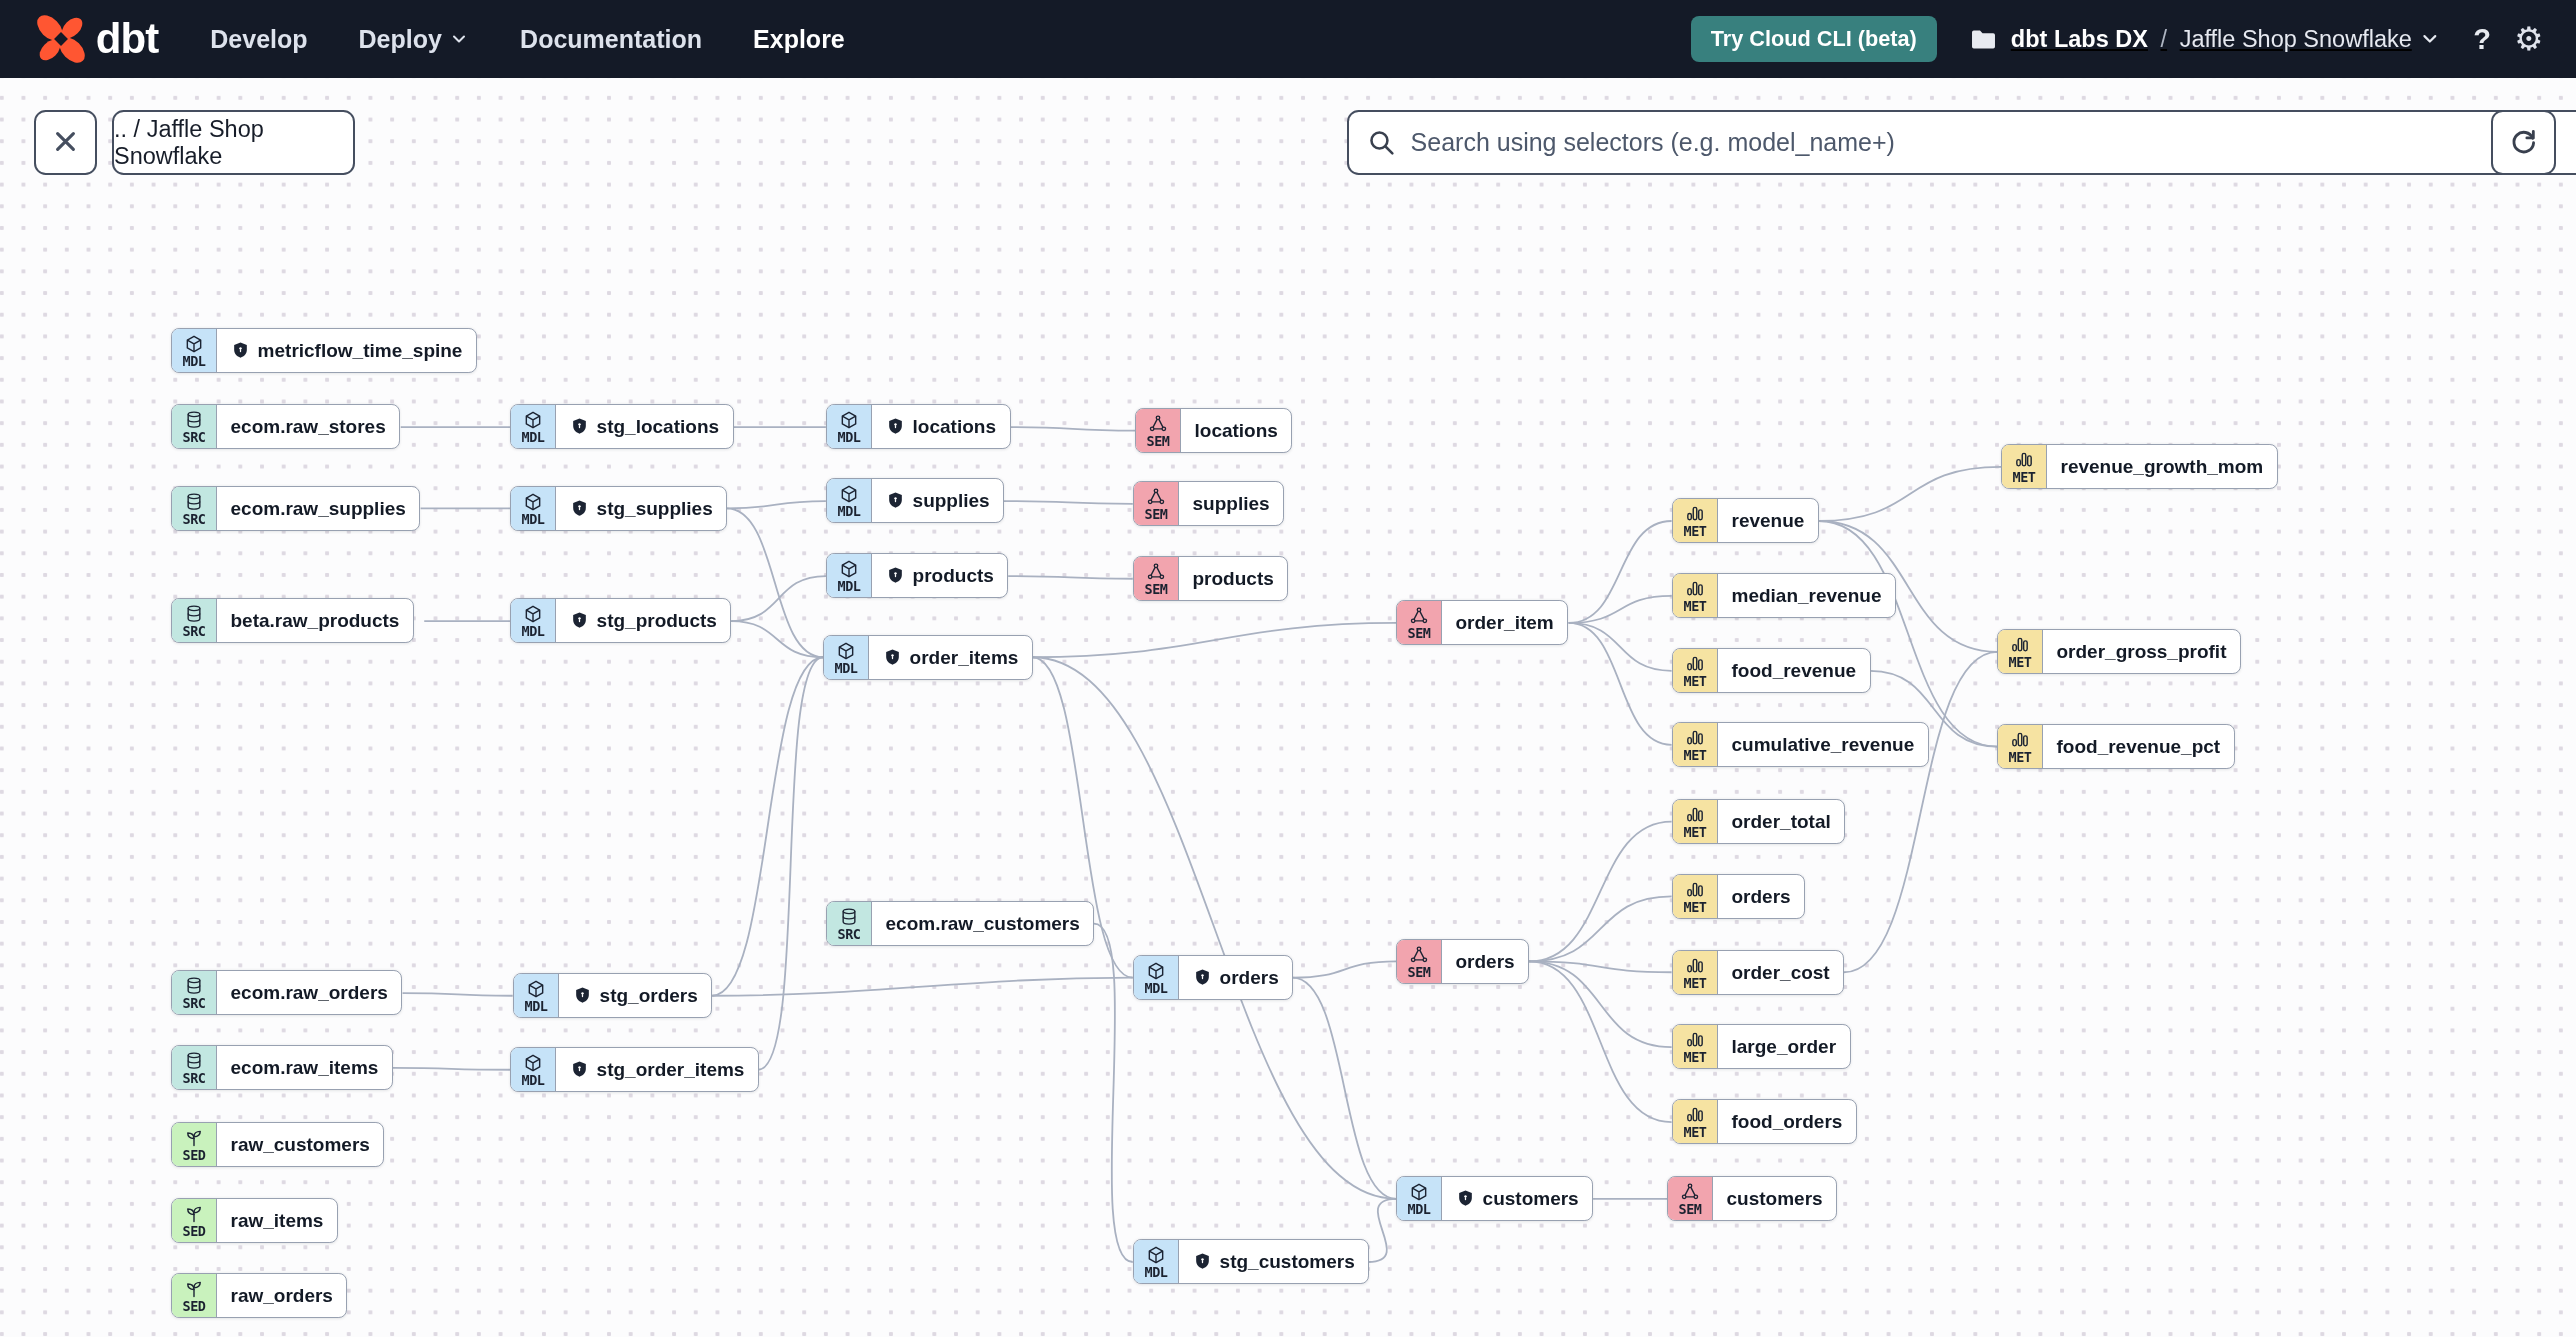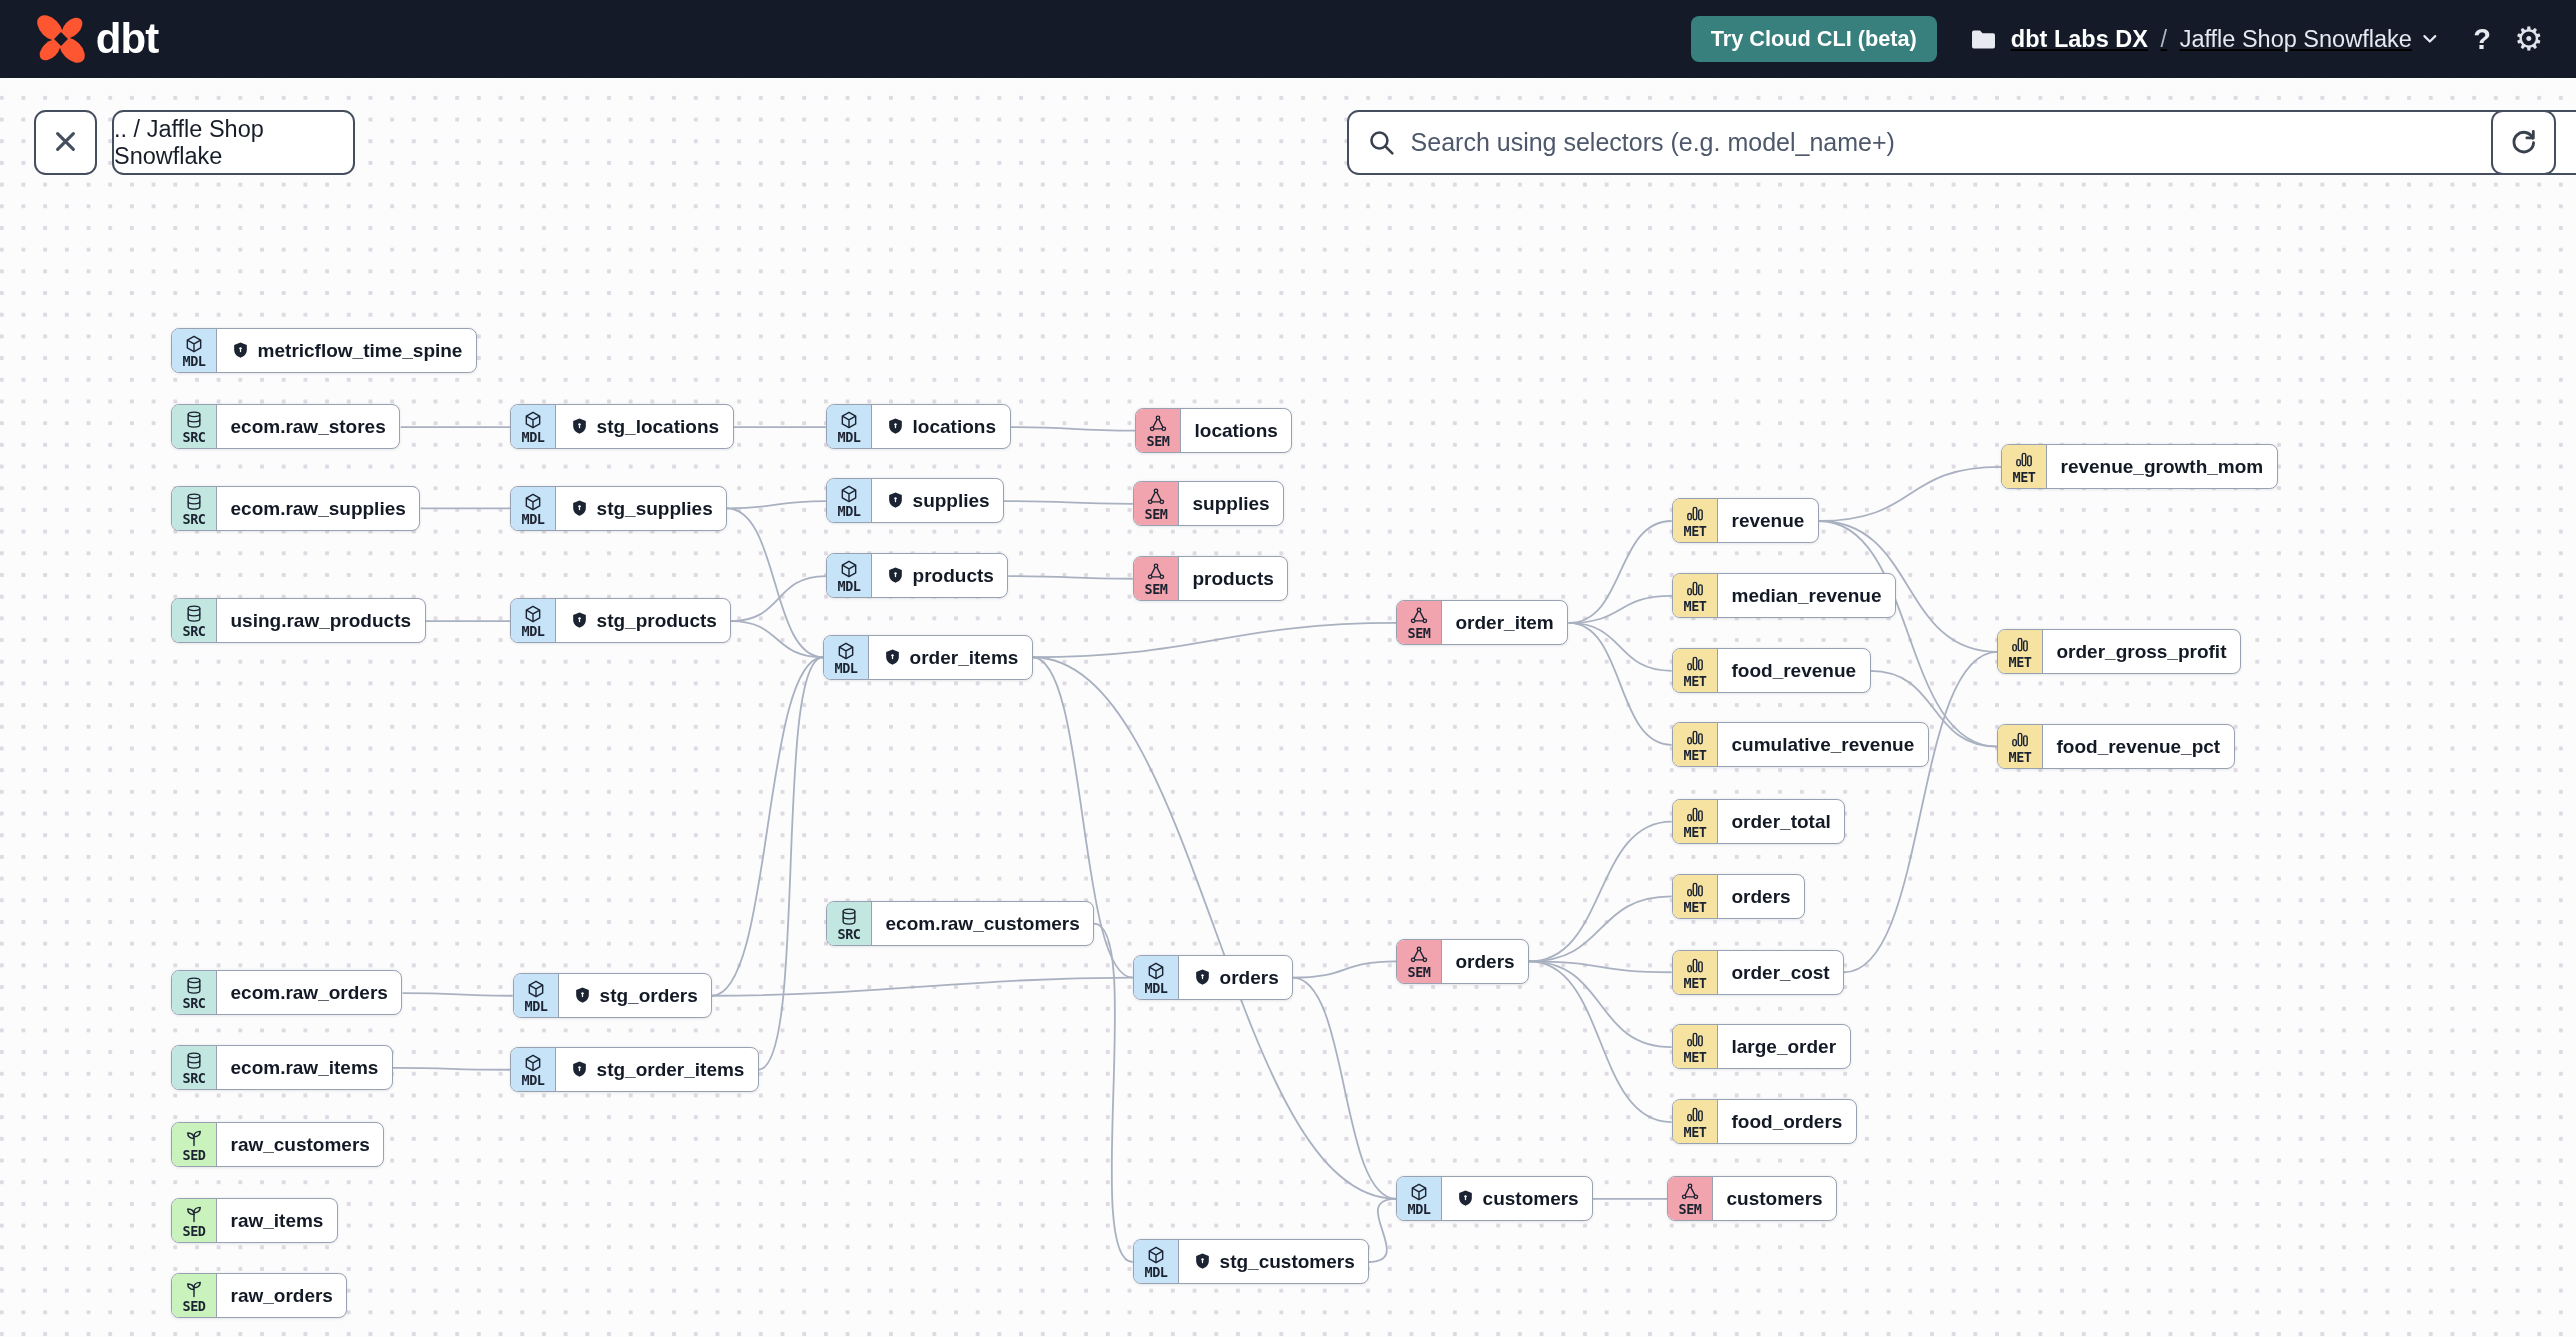--- a/index.html
+++ b/index.html
@@ -182,21 +182,21 @@
         <span>
           <svg viewBox="0 0 24 24" fill="none" stroke="#1c2433" stroke-width="1.7">
             <ellipse cx="12" cy="5.2" rx="7" ry="2.7"></ellipse>
             <path d="M5 5.2v6.3c0 1.5 3.1 2.7 7 2.7s7-1.2 7-2.7V5.2"></path>
             <path d="M5 11.5v6.3c0 1.5 3.1 2.7 7 2.7s7-1.2 7-2.7v-6.3"></path>
           </svg>
         </span>
         <span class="t">SRC</span>
       </div>
       <div class="nbody">
-        <span>using.raw_products</span>
+        <span>beta.raw_products</span>
       </div>
     </div>
     <div class="node" style="left: 171px; top: 970px;">
       <div class="badge" style="background:#c2e7e1">
         <span>
           <svg viewBox="0 0 24 24" fill="none" stroke="#1c2433" stroke-width="1.7">
             <ellipse cx="12" cy="5.2" rx="7" ry="2.7"></ellipse>
             <path d="M5 5.2v6.3c0 1.5 3.1 2.7 7 2.7s7-1.2 7-2.7V5.2"></path>
             <path d="M5 11.5v6.3c0 1.5 3.1 2.7 7 2.7s7-1.2 7-2.7v-6.3"></path>
           </svg>
@@ -818,20 +818,39 @@
       <g fill="#ff5632">
         <ellipse cx="14.5" cy="14.5" rx="13" ry="8.2" transform="rotate(45 14.5 14.5)"></ellipse>
         <ellipse cx="33.5" cy="33.5" rx="13" ry="8.2" transform="rotate(45 33.5 33.5)"></ellipse>
         <ellipse cx="33.5" cy="14.5" rx="10.5" ry="6.6" transform="rotate(-45 33.5 14.5)"></ellipse>
         <ellipse cx="14.5" cy="33.5" rx="10.5" ry="6.6" transform="rotate(-45 14.5 33.5)"></ellipse>
       </g>
       <rect x="19.8" y="19.8" width="8.4" height="8.4" transform="rotate(45 24 24)" fill="#141a27"></rect>
     </svg>
   </span>
   <span class="brand">dbt</span>
+  <div class="menu">
+      <div class="nav-item">
+        <span>Develop</span>
+      </div>
+      <div class="nav-item">
+        <span>Deploy</span>
+        <span class="chev">
+          <svg viewBox="0 0 24 24" fill="none" stroke="currentColor" stroke-width="2.4" stroke-linecap="round" stroke-linejoin="round">
+            <path d="M6 9l6 6 6-6"></path>
+          </svg>
+        </span>
+      </div>
+      <div class="nav-item">
+        <span>Documentation</span>
+      </div>
+      <div class="nav-item active">
+        <span>Explore</span>
+      </div>
+    </div>
   <div class="nav-right">
     <button class="cta">Try Cloud CLI (beta)</button>
     <div class="acct-row">
       <span class="folder">
         <svg viewBox="0 0 24 24">
             <path fill="#e7eaf0" d="M2.5 6A1.5 1.5 0 0 1 4 4.5h5.1l2.1 2.3H20A1.5 1.5 0 0 1 21.5 8.3V18A1.5 1.5 0 0 1 20 19.5H4A1.5 1.5 0 0 1 2.5 18V6z"></path>
           </svg>
       </span>
       <span class="acct">dbt Labs DX</span>
       <span class="sep">/</span>

